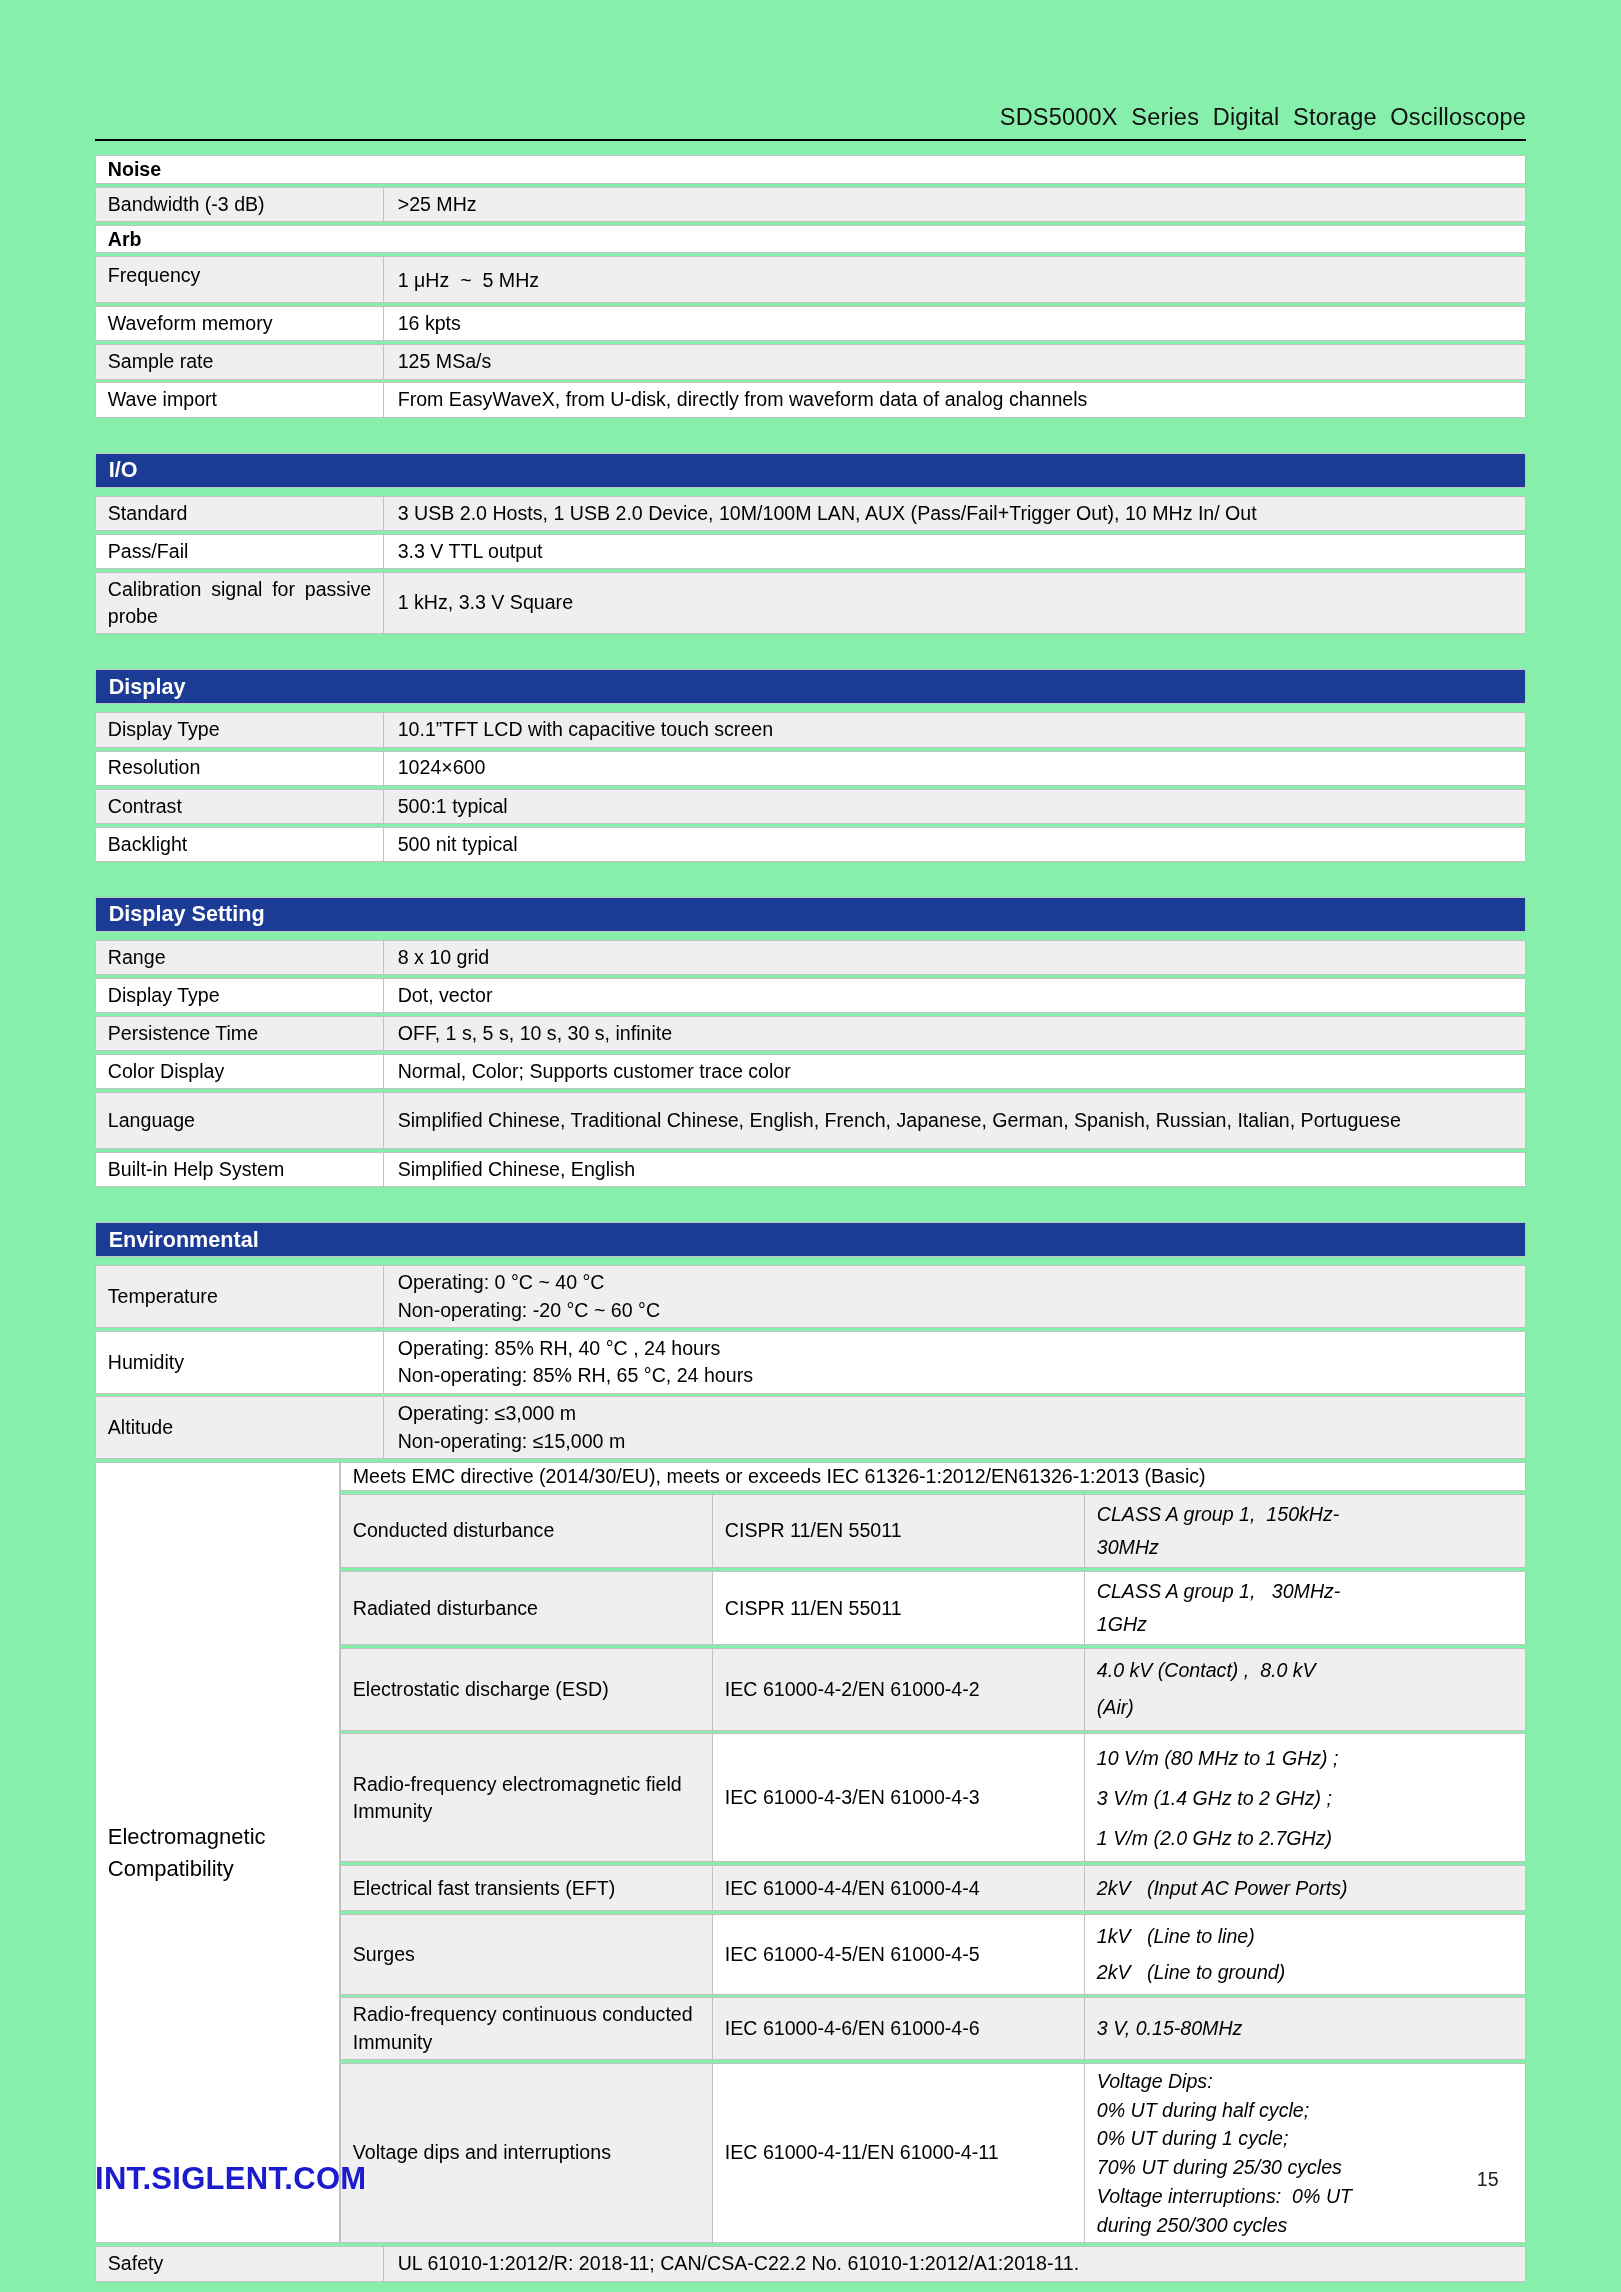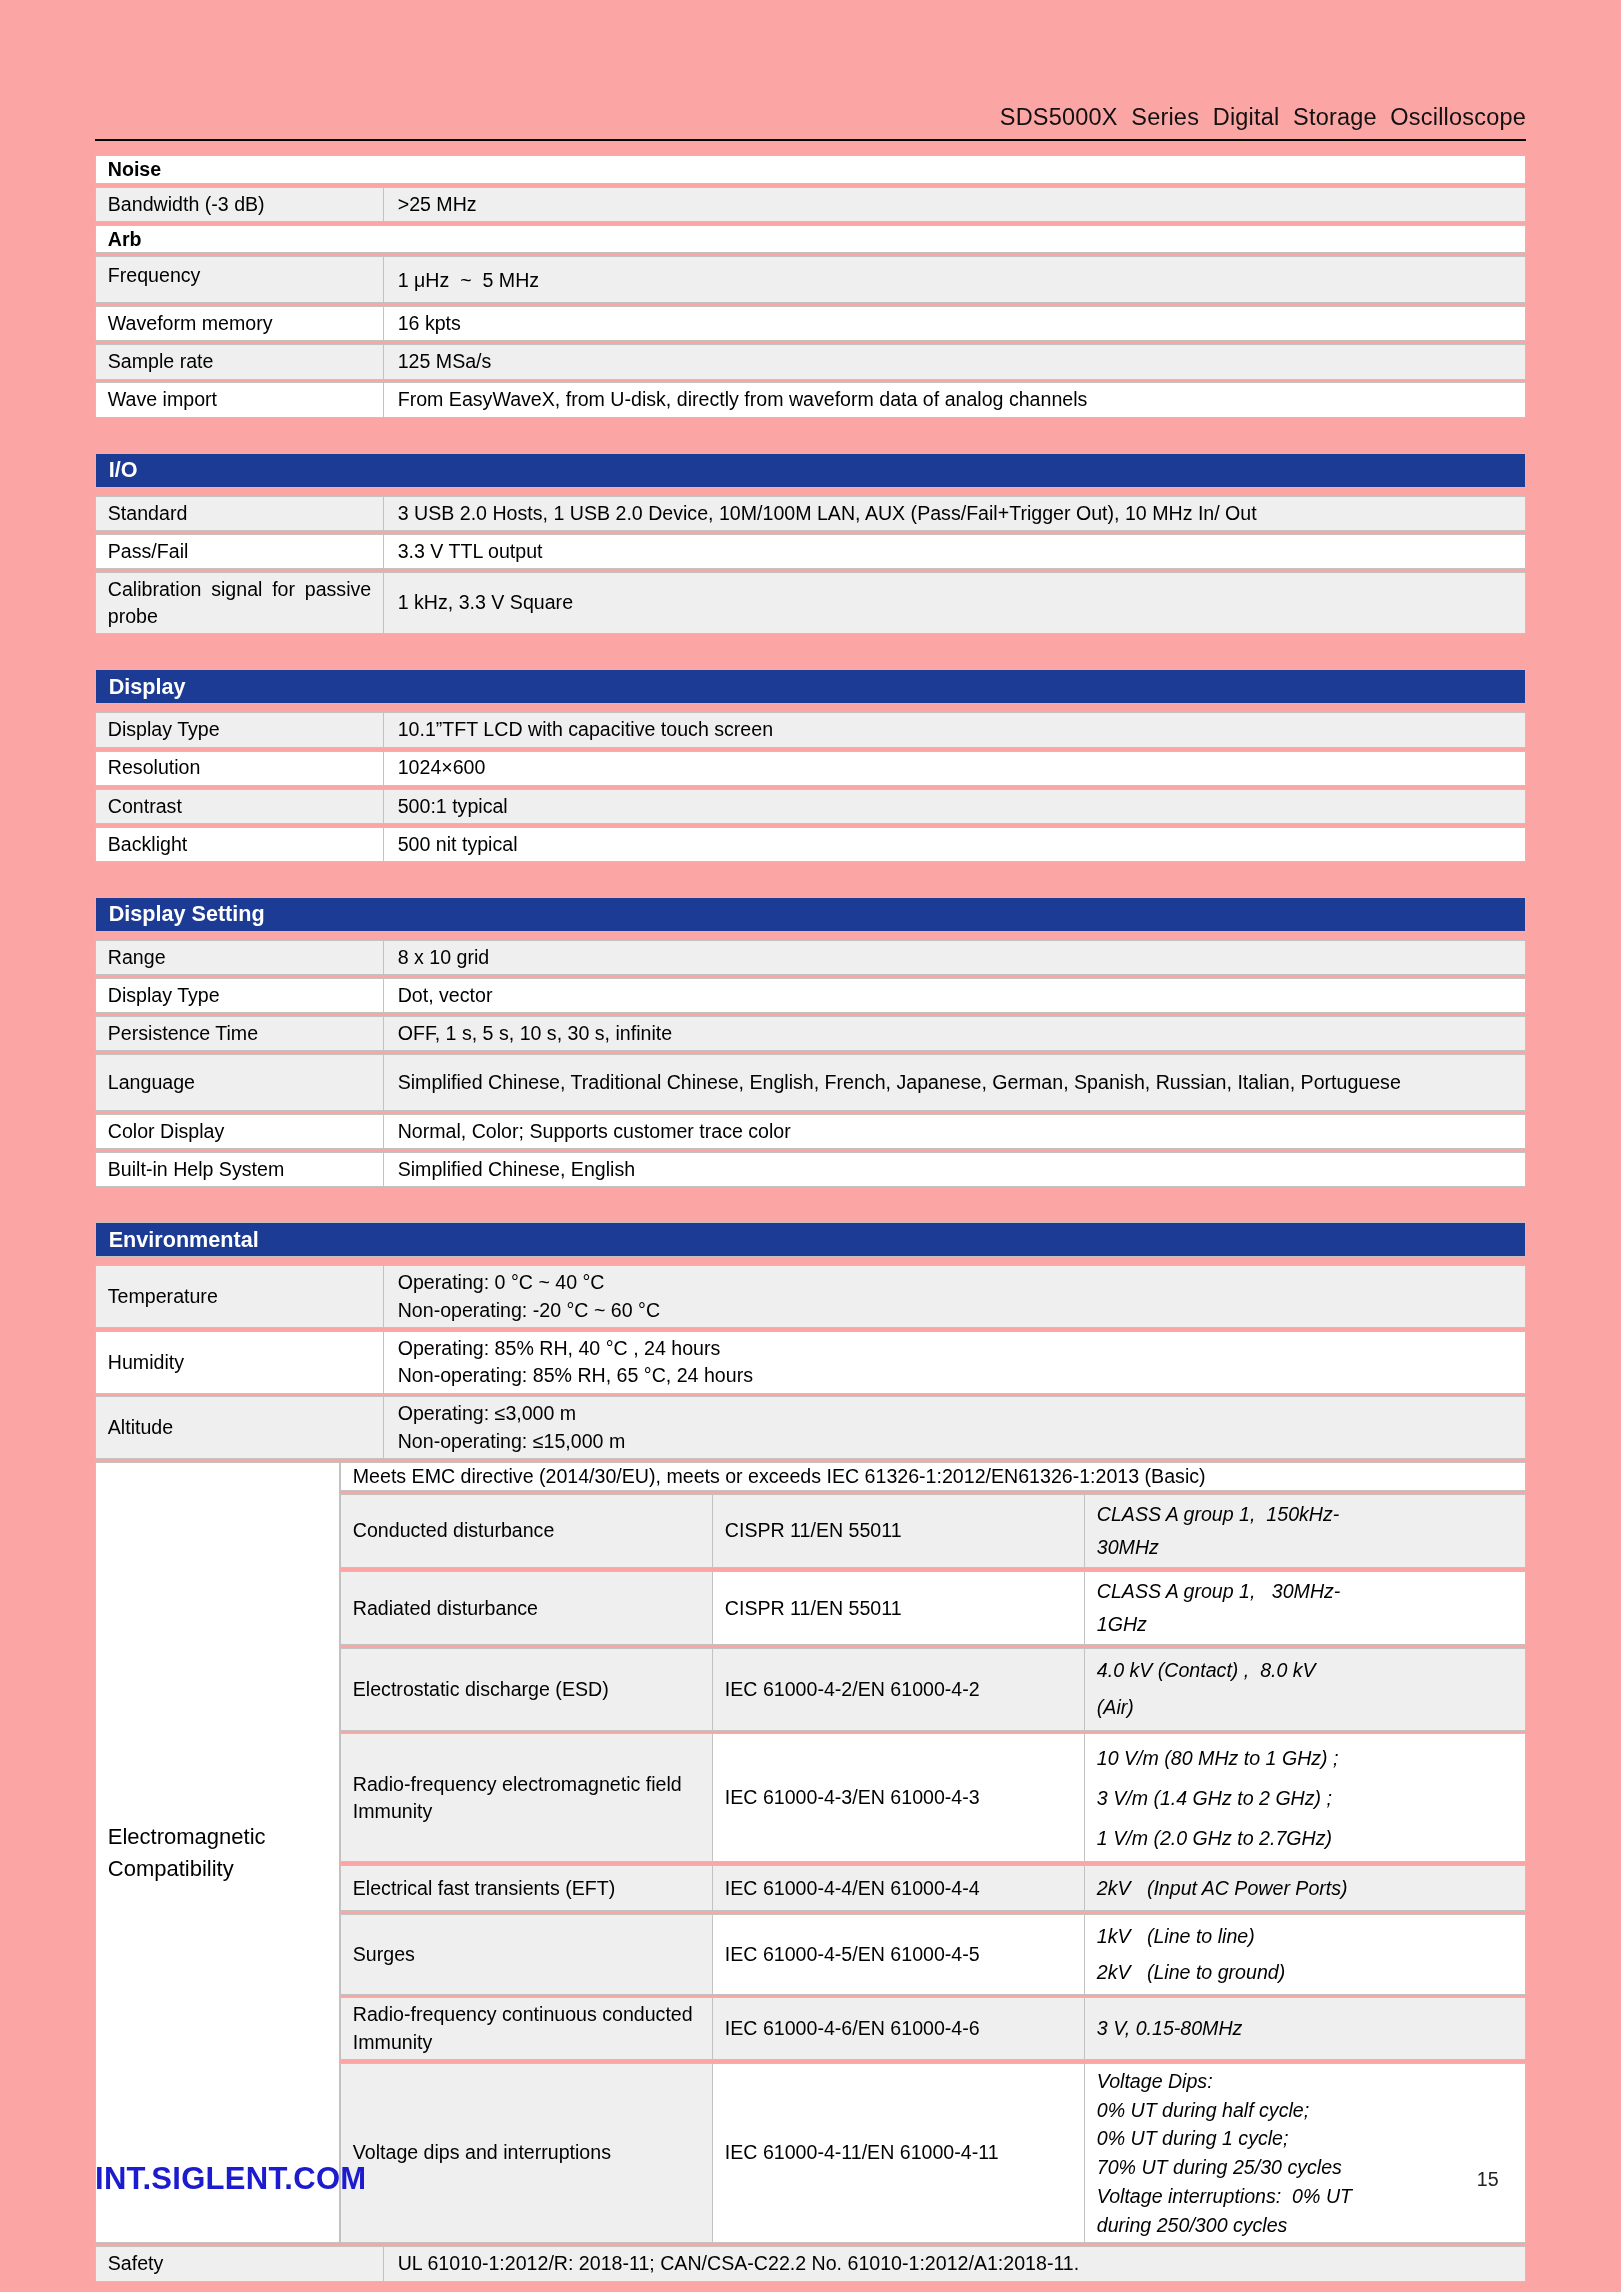--- a/index.html
+++ b/index.html
@@ -1,20 +1,20 @@
 <!DOCTYPE html>
 <html><head>
 <meta charset="utf-8">
 <title>SDS5000X Datasheet p.15</title>
 <style>
   html,body{margin:0;padding:0;background:#ffffff;}
   .page{
     position:relative;
     width:1621px;height:2293px;
-    background:#fca5a5;
+    background:#86efac;
     font-family:"Liberation Sans","DejaVu Sans",sans-serif;
     color:#000;
     overflow:hidden;
   }
   .content{position:absolute;left:95px;top:0;width:1431px;}
 
   
   .page-header{
     padding-top:104px;
     border-bottom:2.9px solid #000;
@@ -287,34 +287,34 @@
           </div>
       </div>
       <div class="strip-row shade">
         <div class="cell label">
             <span>Persistence Time</span>
           </div>
         <div class="cell value">
             <span>OFF, 1 s, 5 s, 10 s, 30 s, infinite</span>
           </div>
       </div>
+      <div class="strip-row">
+        <div class="cell label">
+            <span>Color Display</span>
+          </div>
+        <div class="cell value">
+            <span>Normal, Color; Supports customer trace color</span>
+          </div>
+      </div>
       <div class="strip-row shade row-2line">
         <div class="cell label">
             <span>Language</span>
           </div>
         <div class="cell value justify">
             <span>Simplified Chinese, Traditional Chinese, English, French, Japanese, German, Spanish, Russian, Italian, Portuguese</span>
-          </div>
-      </div>
-      <div class="strip-row">
-        <div class="cell label">
-            <span>Color Display</span>
-          </div>
-        <div class="cell value">
-            <span>Normal, Color; Supports customer trace color</span>
           </div>
       </div>
       <div class="strip-row">
         <div class="cell label">
             <span>Built-in Help System</span>
           </div>
         <div class="cell value">
             <span>Simplified Chinese, English</span>
           </div>
       </div>

